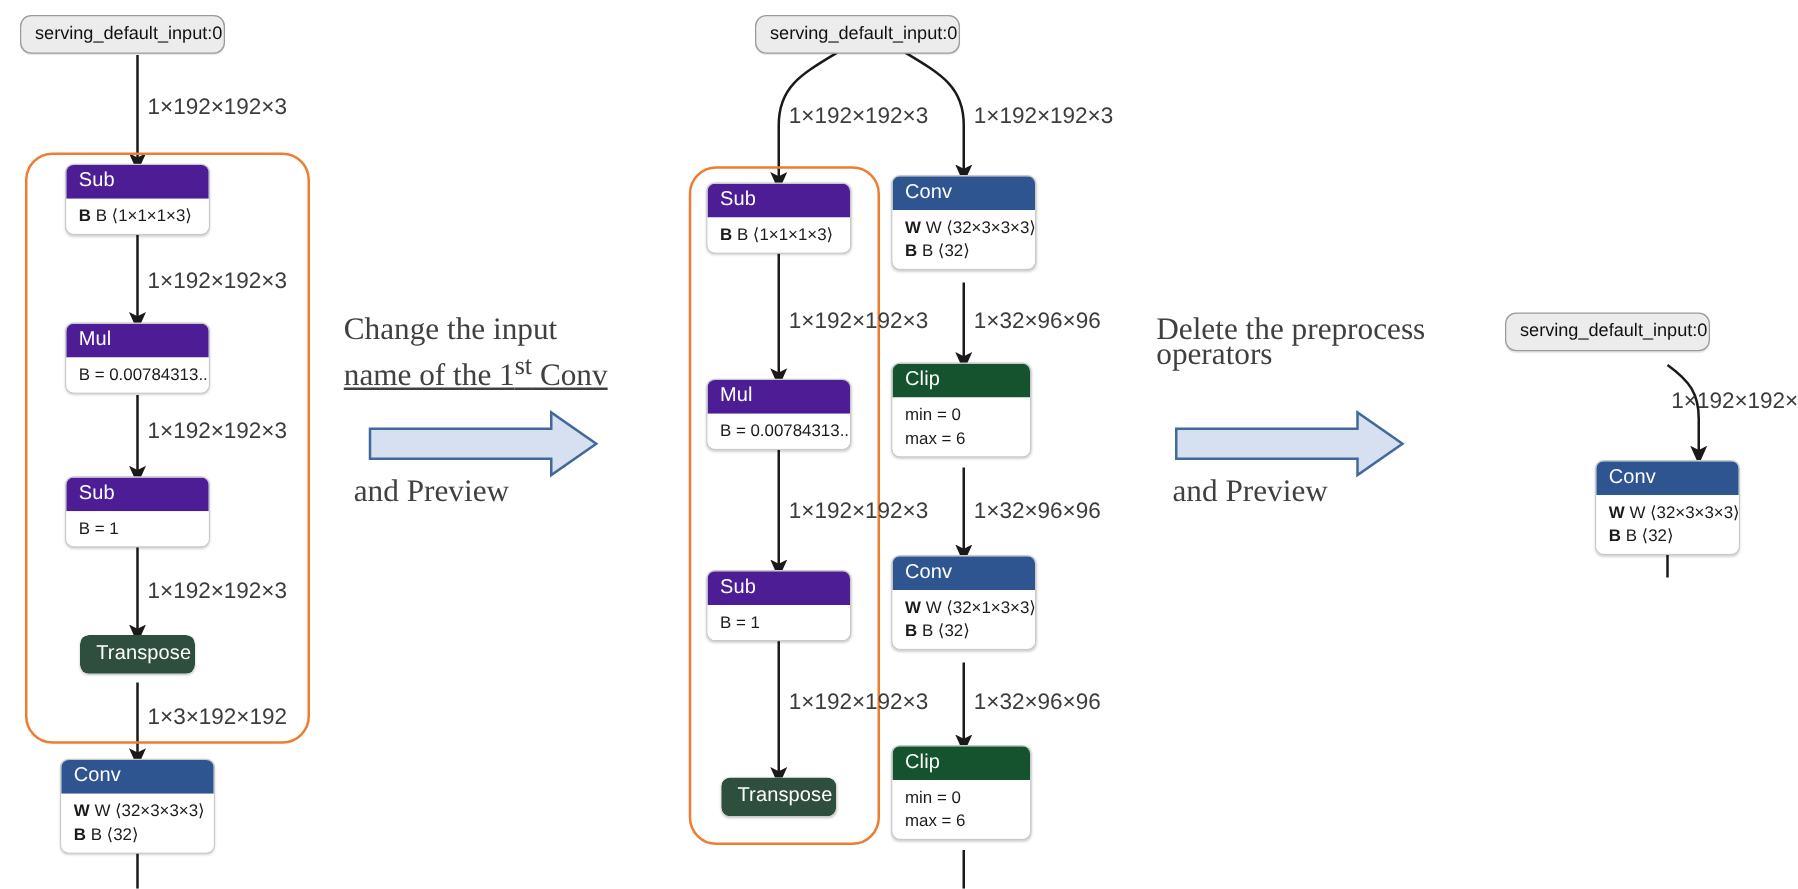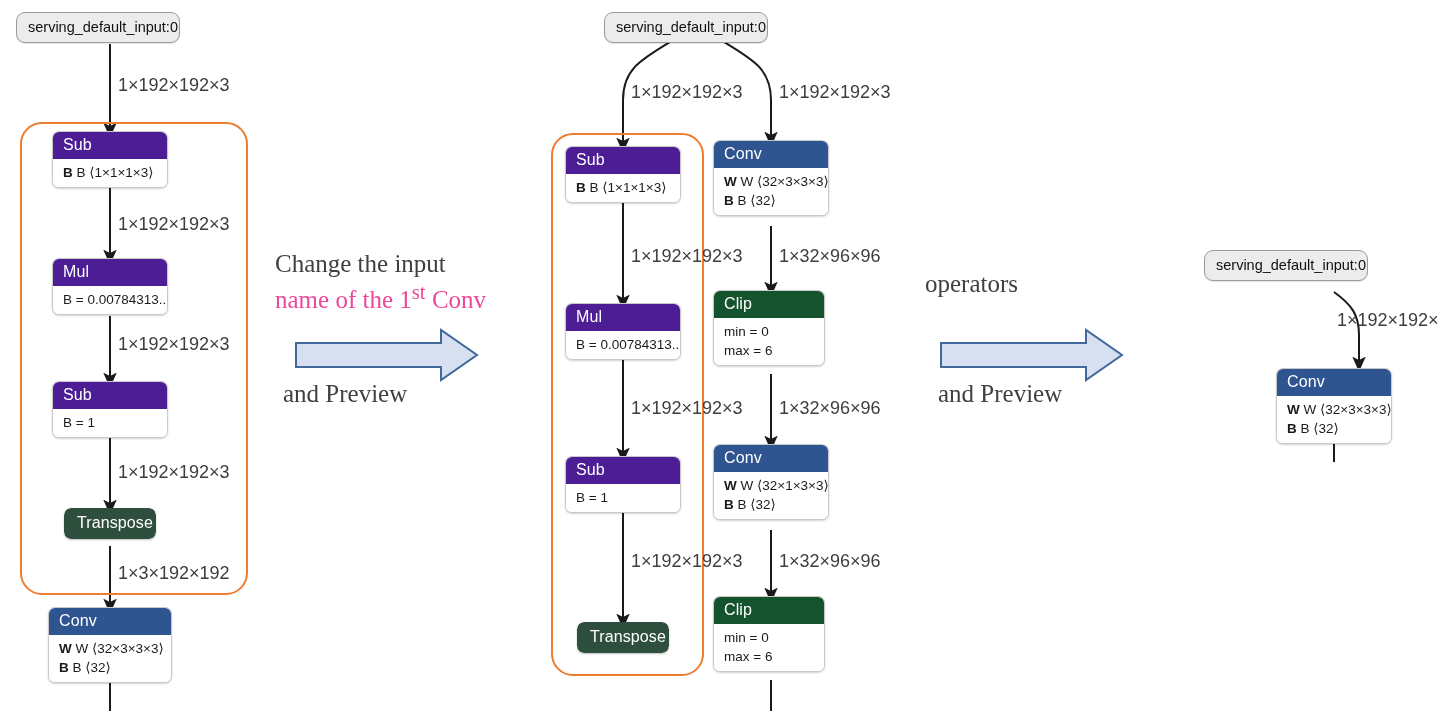--- a/index.html
+++ b/index.html
@@ -76,22 +76,23 @@
     font-family:Liberation Serif, serif;
     font-size:25px;
     color:#404040;
     line-height:32px;
     white-space:pre-line;
   }
   .annot-sub{
     position:absolute;
     font-family:"Liberation Serif", serif;
     font-size:25px;
-    color:#ec4899;
+    color:#404040;
     white-space:nowrap;
+    text-decoration:underline;
   }
 
   
   .group-box{
     position:absolute;
     box-sizing:border-box;
     border:2.5px solid #ED7D31;
     border-radius:22px;
     background:transparent;
     pointer-events:none;
@@ -255,20 +256,21 @@
   <div class="edge-label" style="left:631px;top:84px;">1×192×192×3</div>
   <div class="edge-label" style="left:631px;top:248px;">1×192×192×3</div>
   <div class="edge-label" style="left:631px;top:400px;">1×192×192×3</div>
   <div class="edge-label" style="left:631px;top:553px;">1×192×192×3</div>
 
   <div class="edge-label" style="left:779px;top:84px;">1×192×192×3</div>
   <div class="edge-label" style="left:779px;top:248px;">1×32×96×96</div>
   <div class="edge-label" style="left:779px;top:400px;">1×32×96×96</div>
   <div class="edge-label" style="left:779px;top:553px;">1×32×96×96</div>
 
+  <div class="annot" style="left:925px;top:248px;">Delete the preprocess</div>
   <div class="annot" style="left:925px;top:268px;">operators</div>
   <div class="annot" style="left:938px;top:378px;">and Preview</div>
 
   <div class="io-node" style="left:1204px;top:250px;">serving_default_input:0</div>
 
   <div class="node" style="left:1276px;top:368px;width:116px;">
     <div class="hdr hdr-blue">Conv</div>
     <div class="body">
       <div class="row"><b>W</b> <span>W ⟨32×3×3×3⟩</span></div>
       <div class="row"><b>B</b> <span>B ⟨32⟩</span></div>

